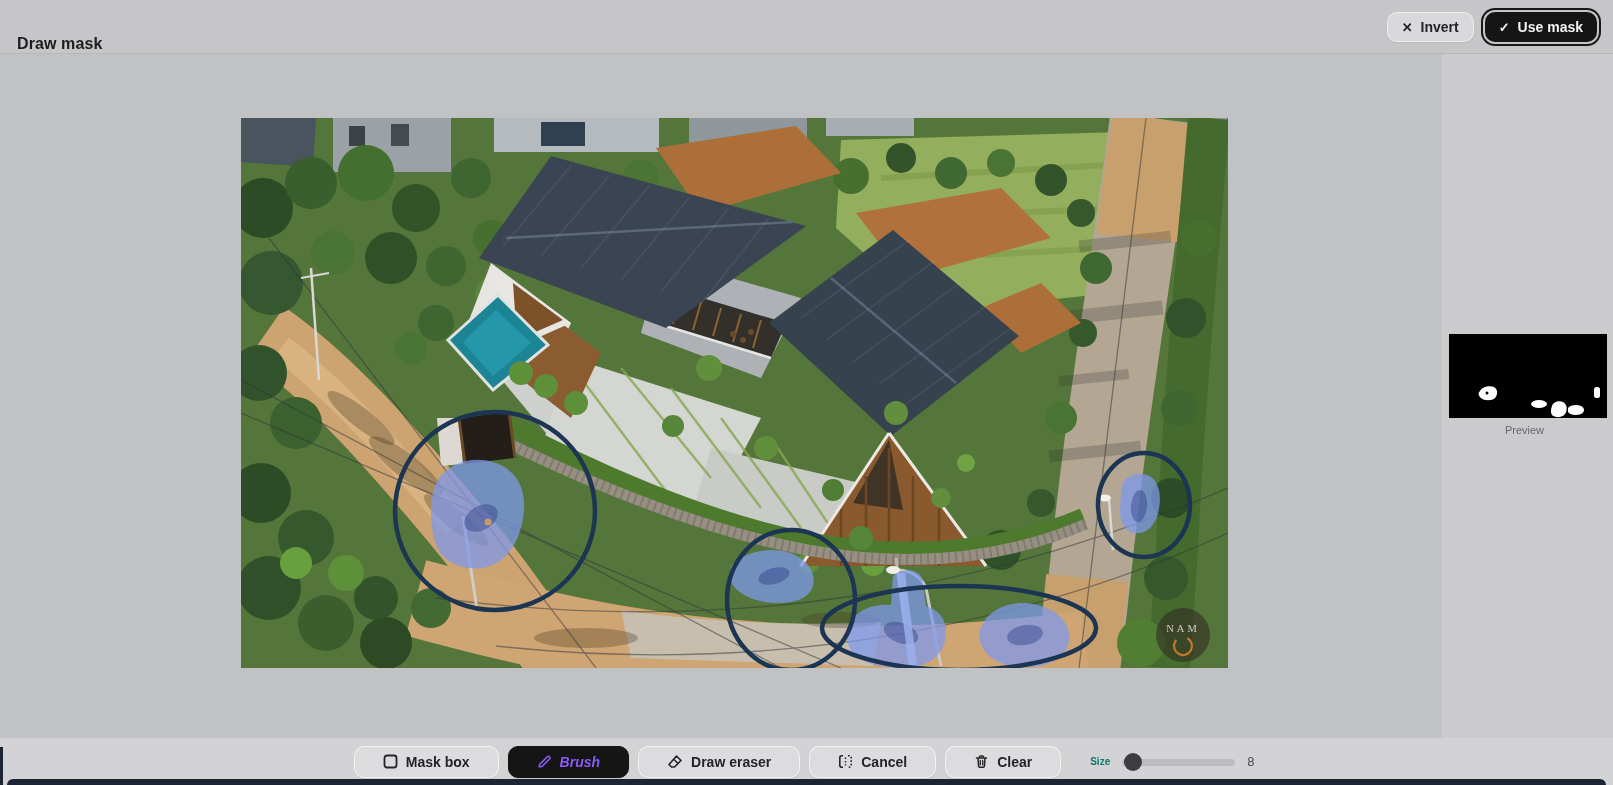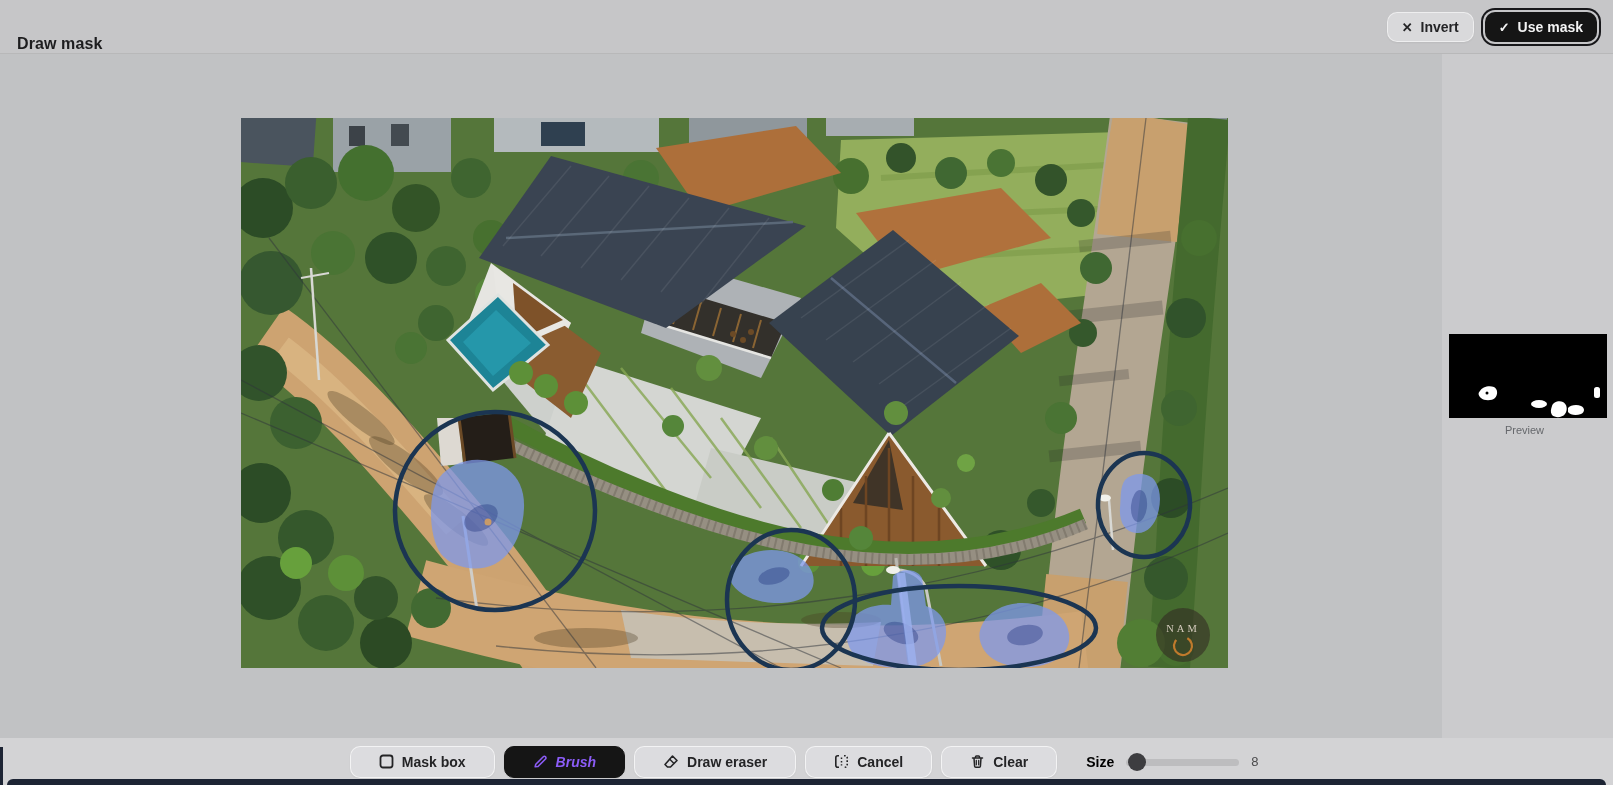--- a/index.html
+++ b/index.html
@@ -37,21 +37,21 @@
   .toolbar { position:absolute; left:0; bottom:0; width:1613px; height:47px;
     background:var(--toolbar_bg,#d3d3d5); display:flex; align-items:center;
     justify-content:center; gap:9px; z-index:20; }
   .tbtn { display:flex; align-items:center; gap:8px; height:32px; padding:0 28px;
     border-radius:10px; background:var(--button_bg,#dcdcdf);
     border:1px solid rgba(255,255,255,.65); color:var(--button_text,#242426);
     font-size:14px; font-weight:600; cursor:pointer; box-shadow:0 1px 2px rgba(0,0,0,.05); }
   .tbtn.active { background:var(--dark_button_bg,#151515); color:#8b5cf6; border-color:#151515;font-style:italic; }
   .tbtn svg { display:block; }
   .size-ctl { display:flex; align-items:center; margin-left:20px; gap:12px; }
-  .size-label { font-size:14px; font-weight:600; color:#000000; }
+  .size-label { font-size:10px; font-weight:600; color:#0f766e; }
   .slider { position:relative; width:113px; height:18px; cursor:pointer; }
   .slider .track { position:absolute; left:0; top:6px; width:113px; height:7px;
     border-radius:4px; background:#bdbdbf; }
   .slider .thumb { position:absolute; left:2px; top:0; width:18px; height:18px;
     border-radius:50%; background:#3d3d40; }
   .size-value { font-size:13px; color:#4a4a4c; min-width:12px; }
 
   
   .bottom-bar { position:absolute; left:7px; right:7px; bottom:0; height:6px;
     background:var(--bottom_bar,#1d2434); border-radius:8px 8px 0 0; z-index:40; }

